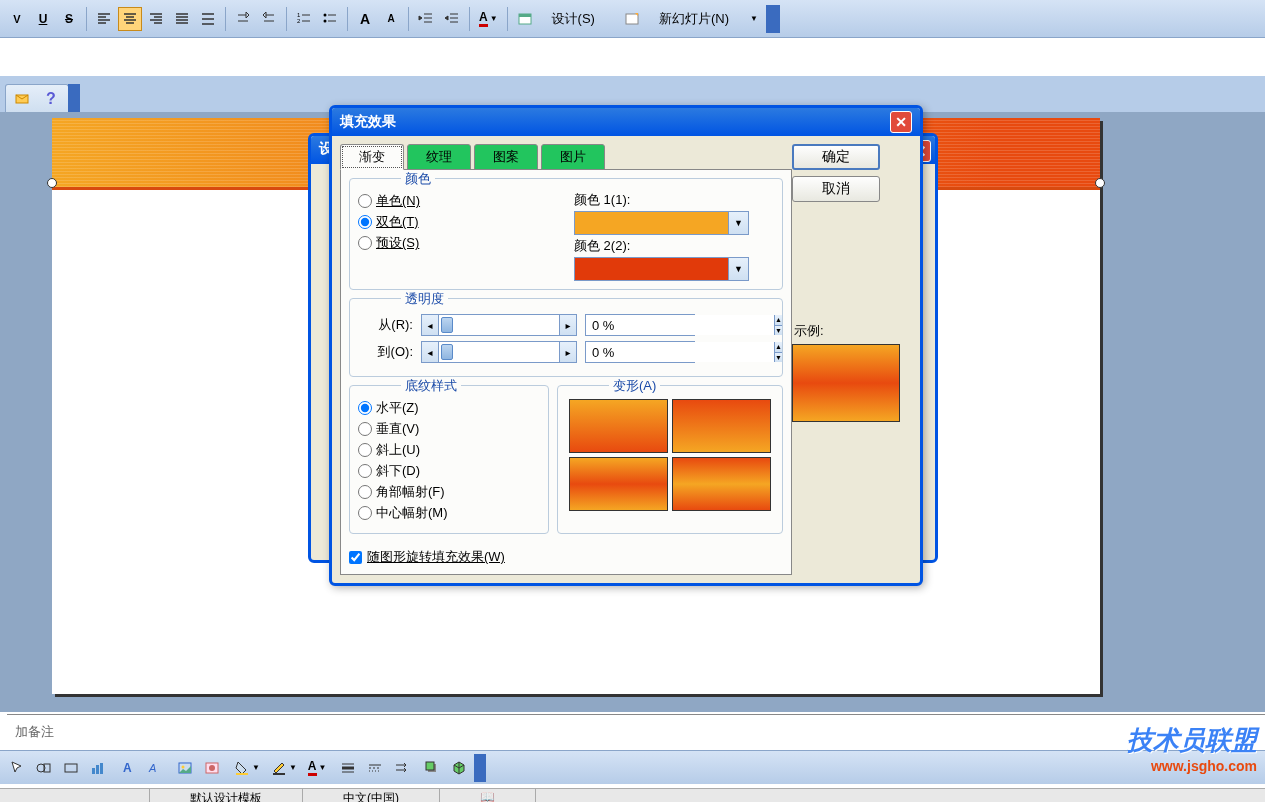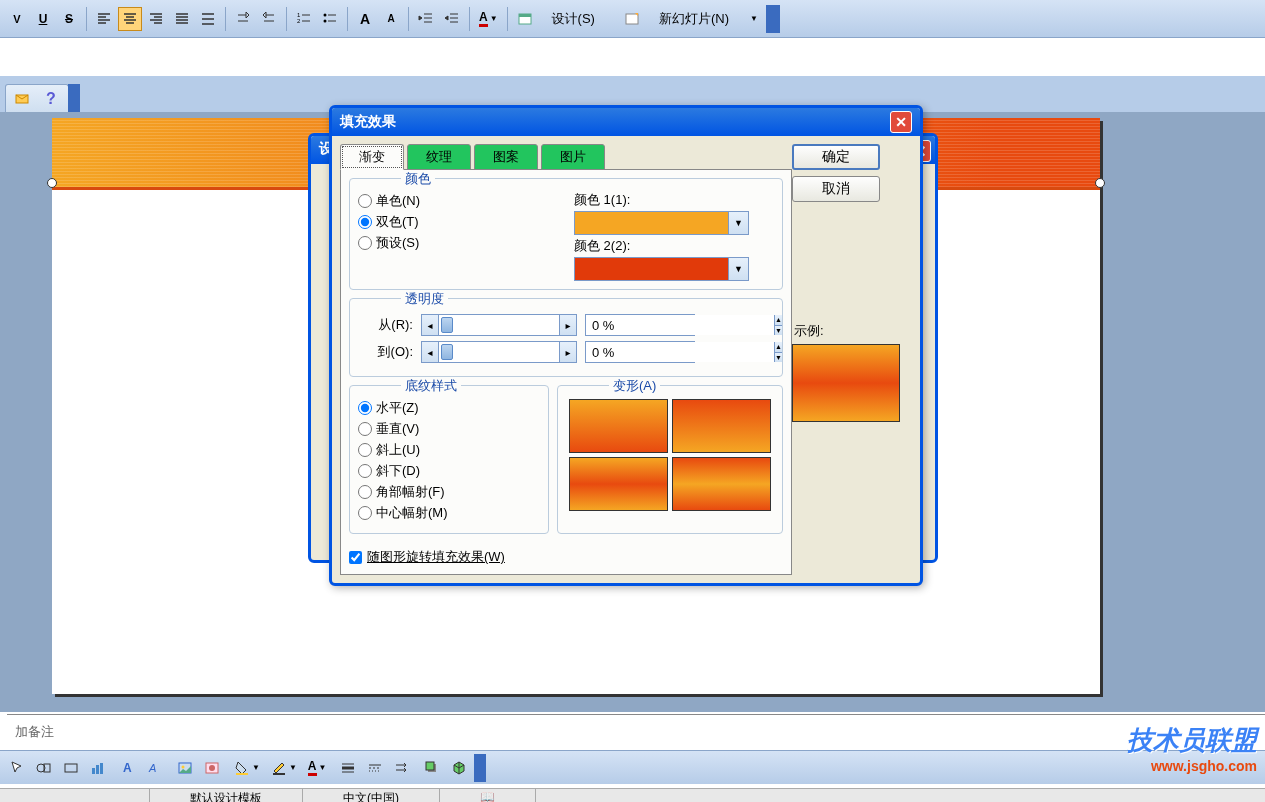--- a/index.html
+++ b/index.html
@@ -42,21 +42,21 @@
 .dialog-side { width: 120px; }
 
 .tabs { display: flex; gap: 3px; margin-bottom: -1px; position: relative; z-index: 2; }
 .tab { border: 1px solid #888; background: #22c55e; padding: 3px 18px; font-size: 13px; border-radius: 3px 3px 0 0; }
 .tab.active { background: #fcfcfa; border-bottom: 1px solid #fcfcfa; outline: 1px dotted #555; outline-offset: -3px; }
 
 .tab-panel { border: 1px solid #888; background: #fcfcfa; padding: 8px; }
 .fieldset { border: 1px solid #bcd; border-radius: 4px; padding: 10px 8px 8px; margin-bottom: 8px; position: relative; }
 .fieldset-legend { position: absolute; top: -9px; left: 8px; background: #fcfcfa; padding: 0 4px; font-size: 13px; color: #1a4aa8; margin-left: 43px; }
 .color-row { display: flex; }
-.color-col { flex: 1; }
+.color-col { flex: 1; text-decoration: underline; }
 .color-col2 { width: 200px; }
 .radio-row { display: flex; align-items: center; gap: 4px; font-size: 13px; margin: 3px 0; }
 .radio-row input { width: 14px; height: 14px; }
 .color-label { font-size: 13px; margin: 2px 0; }
 .color-picker { display: flex; width: 175px; height: 24px; border: 1px solid #7a9ac9; }
 .color-swatch { flex: 1; }
 .color-dd { width: 20px; background: linear-gradient(#e6f0fb,#cfe0f2); border-left: 1px solid #7a9ac9; display: flex; align-items: center; justify-content: center; font-size: 9px; }
 
 .trans-row { display: flex; align-items: center; gap: 8px; margin: 5px 0; font-size: 13px; }
 .trans-label { width: 55px; text-align: right; }

